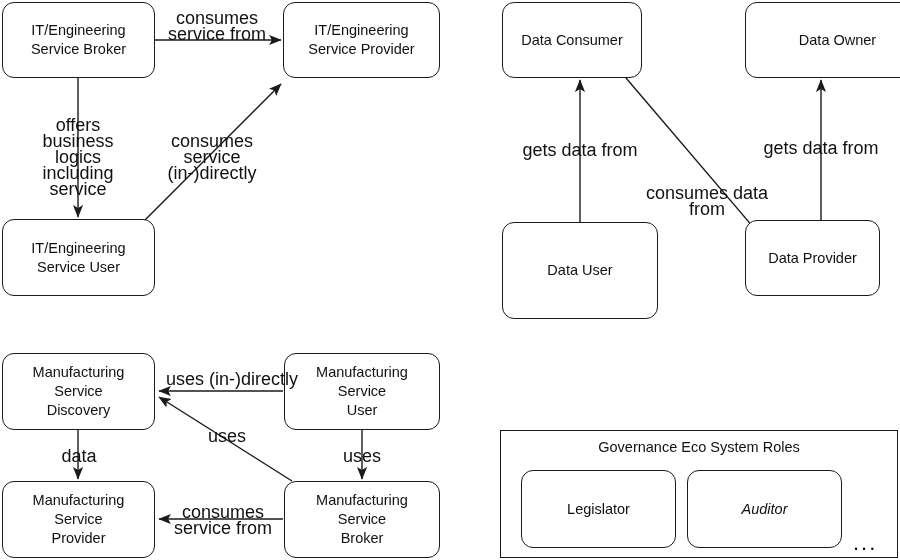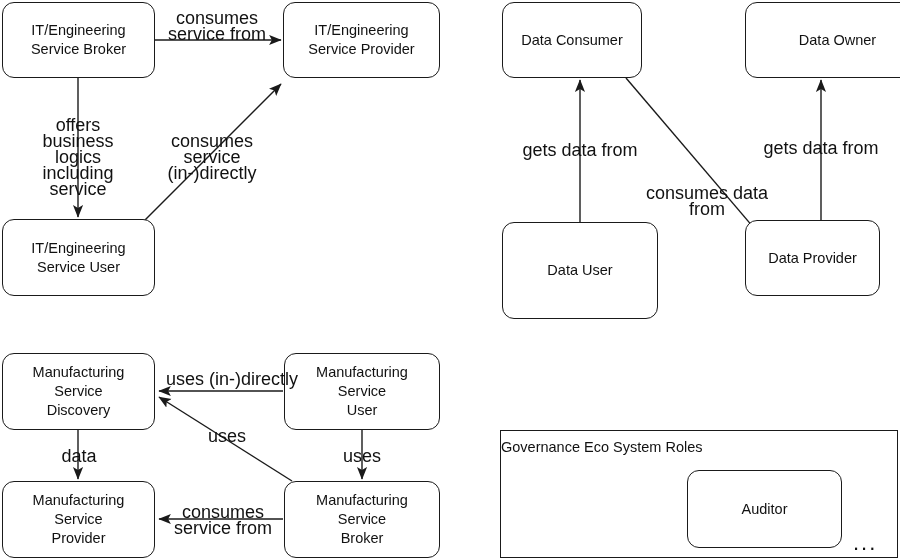--- a/index.html
+++ b/index.html
@@ -43,21 +43,21 @@
     box-sizing: border-box;
     border: 1.6px solid #1a1a1a;
     border-radius: 0;
     background: #ffffff;
   }
   .group-title {
     position: absolute;
     left: 0;
     right: 0;
     top: 8px;
-    text-align: left;
+    text-align: center;
     font-size: 14.5px;
     color: #111111;
   }
   .edge-label {
     position: absolute;
     color: #111111;
     font-size: 18px;
     line-height: 16px;
     text-align: center;
     white-space: pre-line;
@@ -200,20 +200,23 @@
 
   <div class="edge-label" style="left:46px; top:448px; width:66px;">data</div>
 
   <div class="edge-label" style="left:166px; top:504px; width:114px;">consumes
 service from</div>
 
   <div class="group-box" style="left:500px; top:430px; width:398px; height:128px;">
     <div class="group-title">Governance Eco System Roles</div>
   </div>
 
-
-  <div class="node" style="left:687px; top:470px; width:155px; height:78px;">
+  <div class="node" style="left:521px; top:470px; width:155px; height:78px;">
+    <span>Legislator</span>
+  </div>
+
+  <div class="node" style="left:687px; top:470px; width:155px; height:78px;font-style:italic;">
     <span>Auditor</span>
   </div>
 
   <div class="ellipsis" style="left:853px; top:532px;">...</div>
 
 </div>
 
 </body></html>

